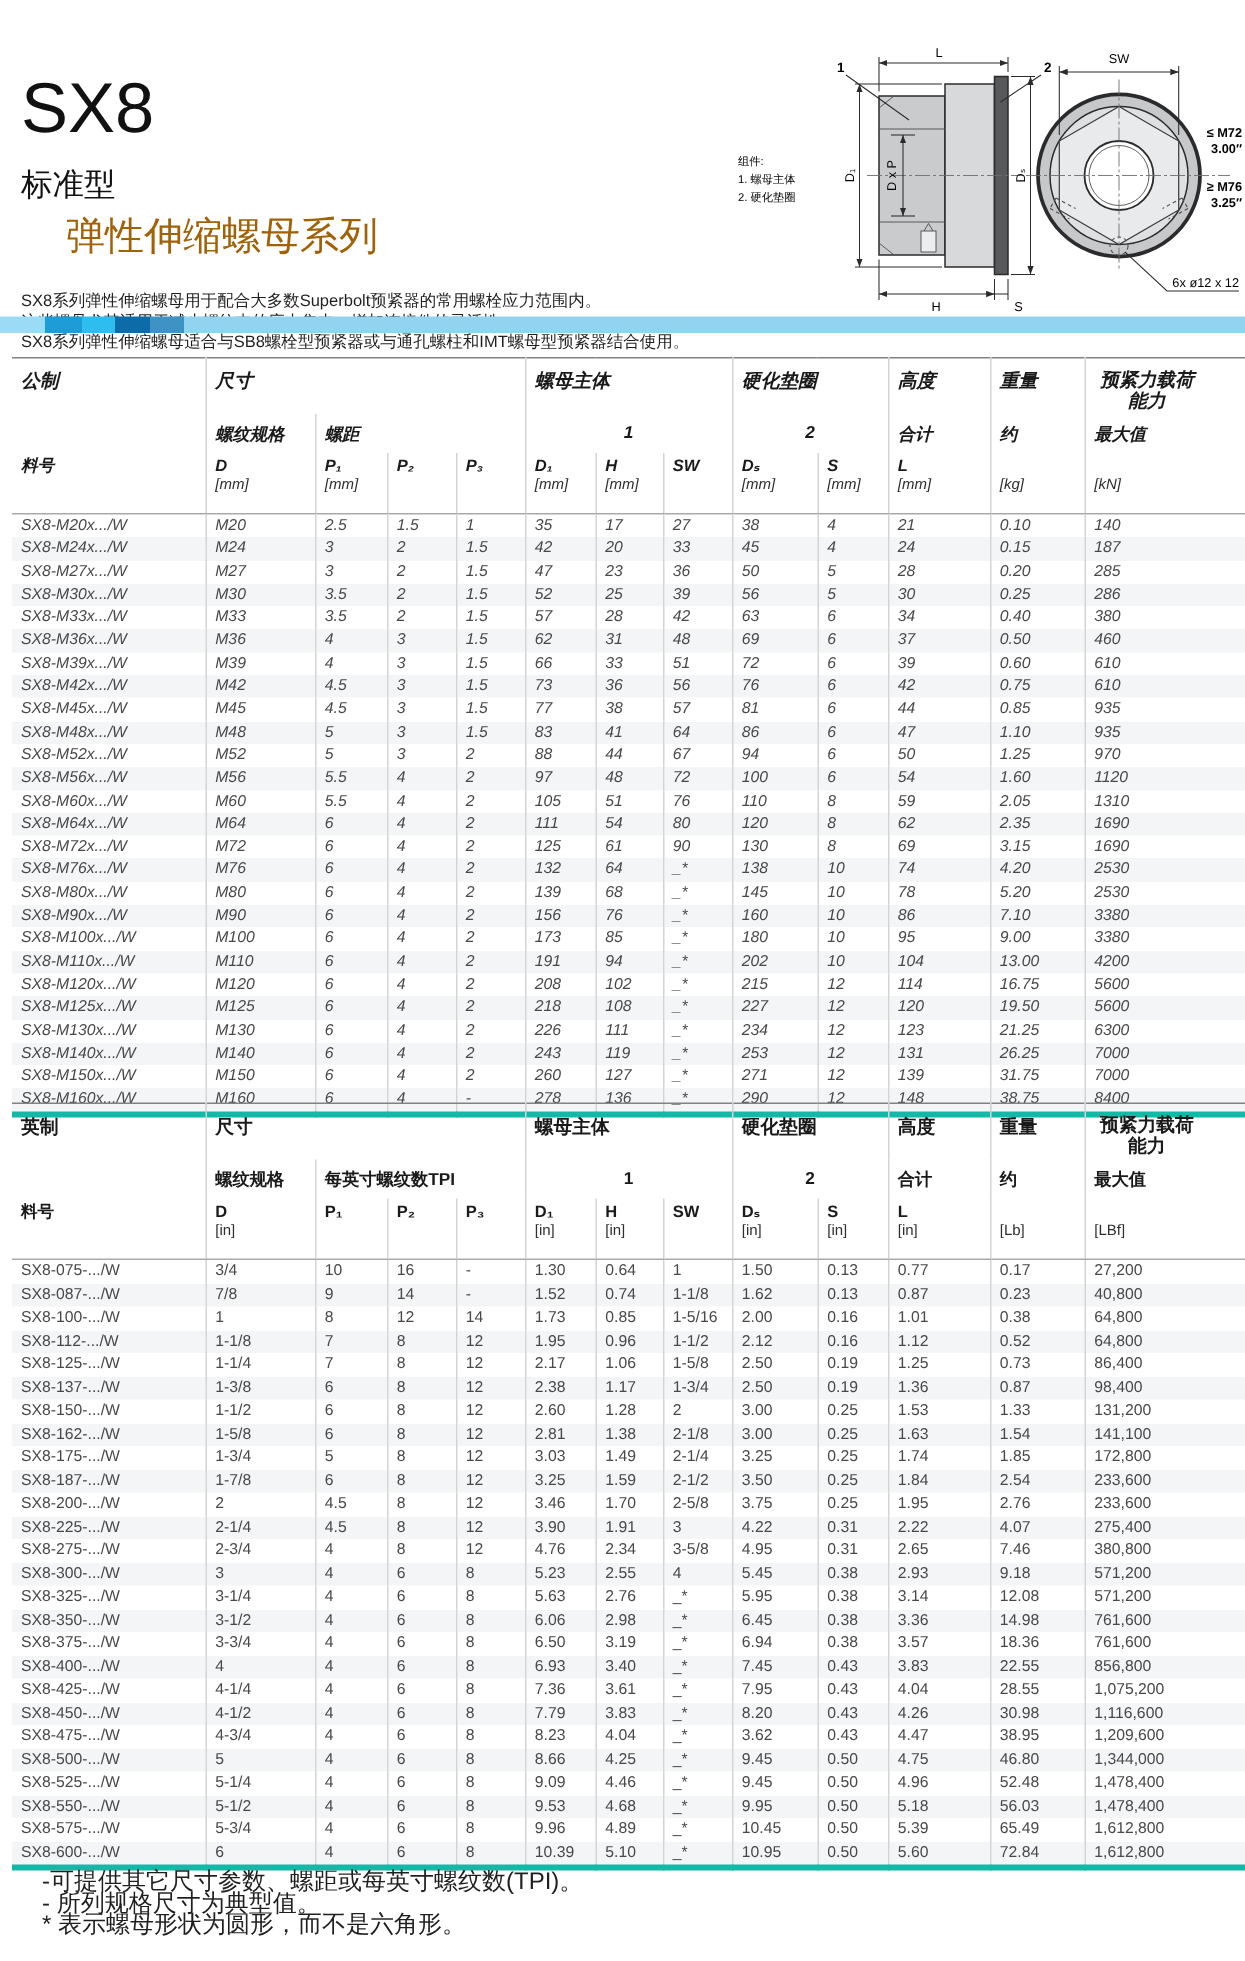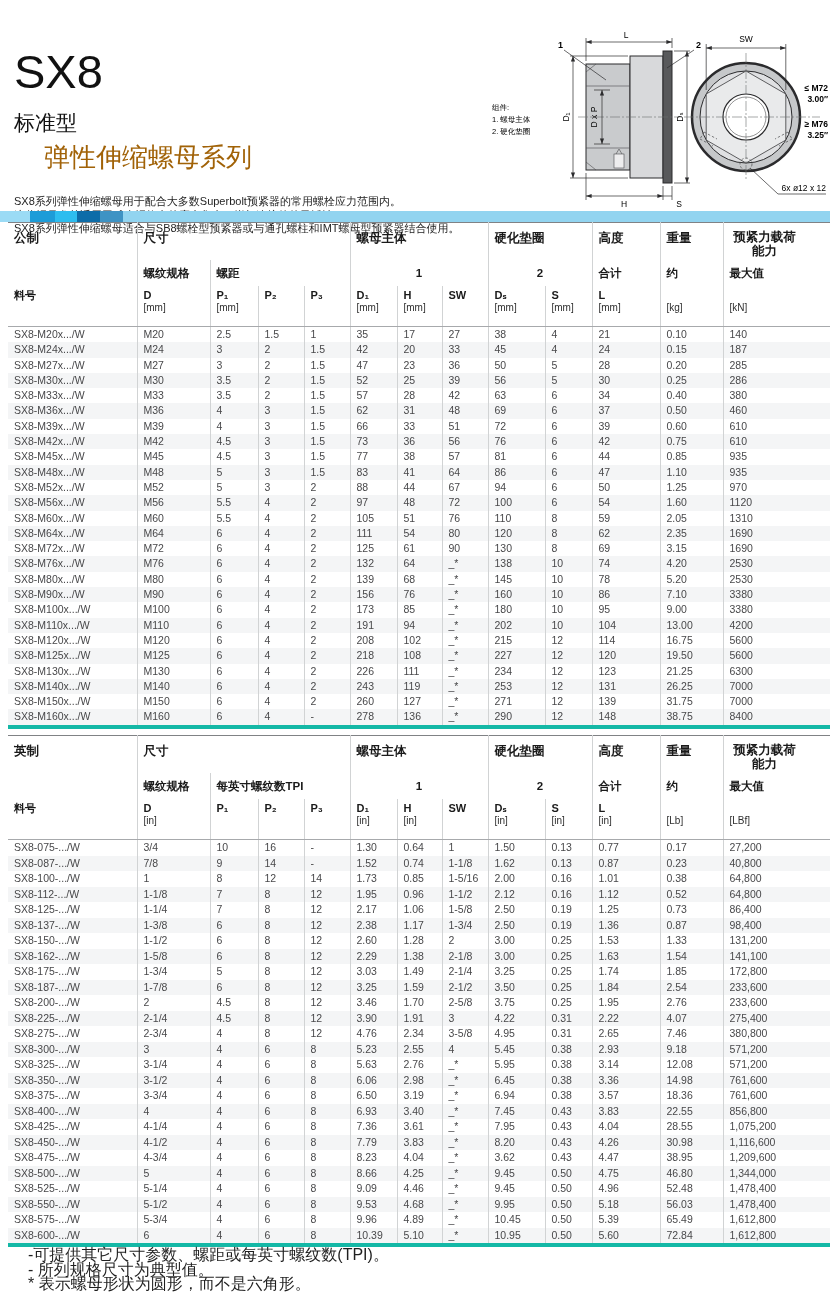--- a/index.html
+++ b/index.html
@@ -16,21 +16,21 @@
   
   .drawing { position:absolute; left:490px; top:28px; width:340px; height:182px; }
   .drawing text { font-family:"Liberation Sans","DejaVu Sans",sans-serif; }
 
   
   .accent-bar { position:absolute; left:0; top:211px; width:830px; height:11px; background:#92d4f0; }
 
   
   .dtable { position:absolute; left:8px; border-collapse:collapse; table-layout:fixed; width:822px;
             border-top:1px solid #808285; }
-  #metric-table { top:222px; }
+  #metric-table { top:238px;font-style:italic; }
   #imperial-table { top:735px; }
   .dtable th, .dtable td { padding:0 0 0 6px; text-align:left; overflow:hidden; white-space:nowrap; }
   tr.r1 th { height:30px; font-size:12.5px; vertical-align:top; padding-top:7px; font-weight:bold; }
   tr.r2 th { height:26px; font-size:11.5px; vertical-align:middle; font-weight:bold; }
   tr.r2 th.ctr { text-align:center; padding-left:0; }
   tr.r3 th { height:37px; vertical-align:top; padding-top:3px; border-bottom:1px solid #a7a9ac; font-weight:bold; }
   .sym  { font-size:11px; font-weight:bold; line-height:13px; min-height:13px; }
   .unit { font-size:10px; font-weight:normal; color:#2e2e2e; line-height:12px; }
   .cap-inner { display:inline-block; width:70px; white-space:normal; line-height:14px;text-align:center; }
   .bl { border-left:1px solid #d1d3d4; }
@@ -845,21 +845,21 @@
           <td class="bl">1.53</td>
           <td class="bl">1.33</td>
           <td class="bl">131,200</td>
         </tr>
         <tr>
           <td>SX8-162-.../W</td>
           <td class="bl">1-5/8</td>
           <td class="bl">6</td>
           <td class="bl">8</td>
           <td class="bl">12</td>
-          <td class="bl">2.29</td>
+          <td class="bl">2.81</td>
           <td class="bl">1.38</td>
           <td class="bl">2-1/8</td>
           <td class="bl">3.00</td>
           <td class="bl">0.25</td>
           <td class="bl">1.63</td>
           <td class="bl">1.54</td>
           <td class="bl">141,100</td>
         </tr>
         <tr>
           <td>SX8-175-.../W</td>

